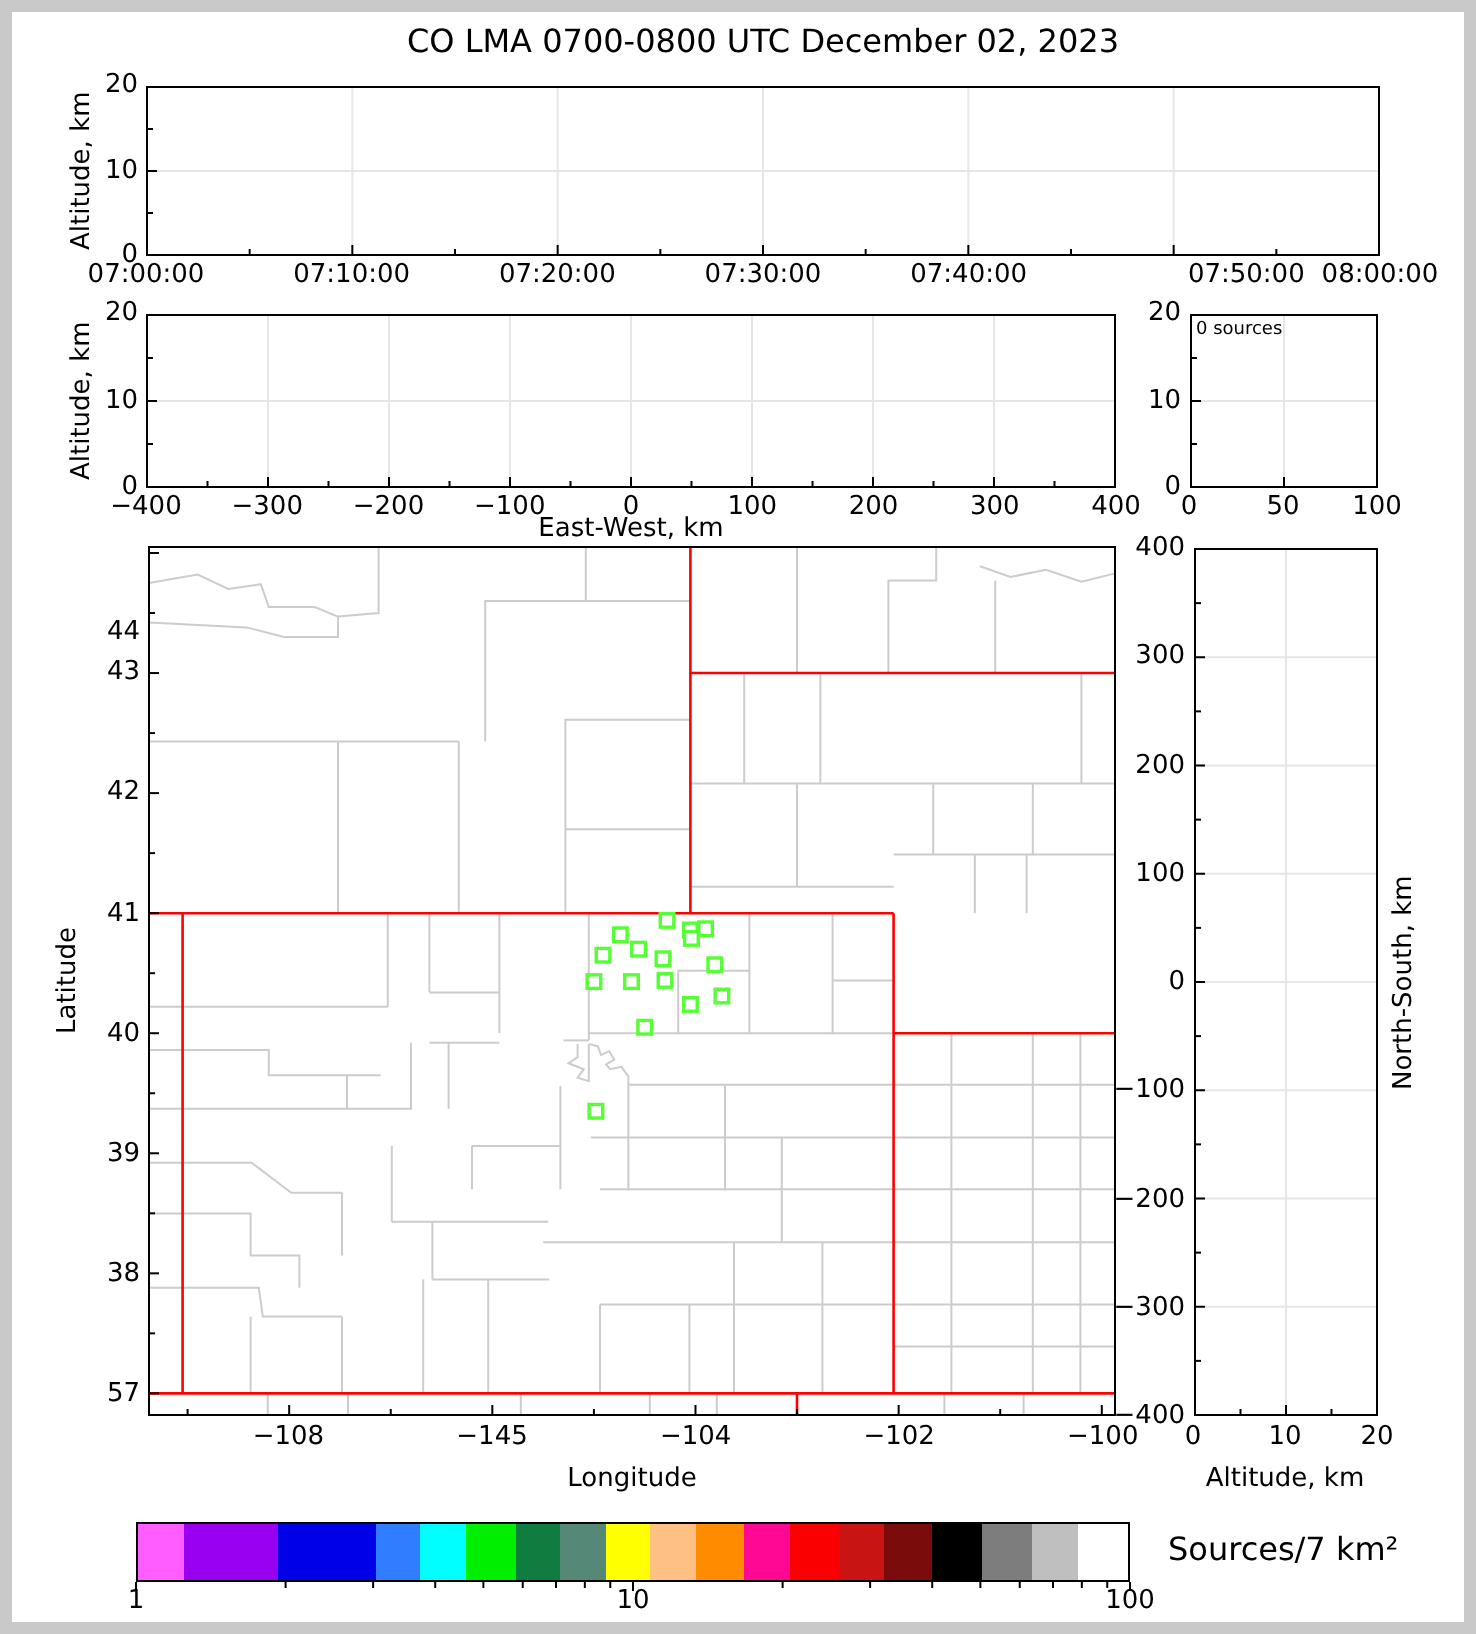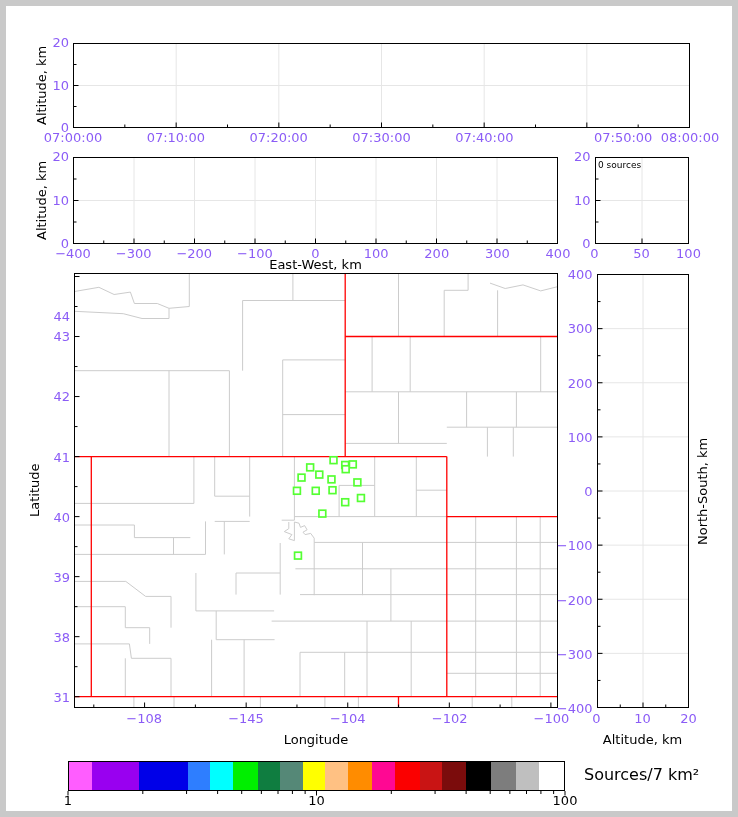--- a/index.html
+++ b/index.html
@@ -3,37 +3,38 @@
 <meta charset="utf-8">
 <style>
   html,body{margin:0;padding:0;background:#ffffff;}
   #page{position:relative;width:738px;height:817px;font-family:"DejaVu Sans","Liberation Sans",sans-serif;overflow:hidden;}
   .frame{position:absolute;inset:0;background:#c9c9c9;}
   .canvas{position:absolute;left:6px;top:6px;width:726px;height:805px;background:#ffffff;}
   .layer{position:absolute;left:0;top:0;width:738px;height:817px;}
   .title{position:absolute;left:73px;top:11px;width:617px;text-align:center;font-size:16px;color:#000;}
   .vlab{position:absolute;writing-mode:vertical-rl;transform:rotate(180deg);font-size:13px;color:#000;display:flex;align-items:center;justify-content:center;white-space:nowrap;}
   .xlab{position:absolute;font-size:13px;color:#000;transform:translateX(-50%);white-space:nowrap;}
-  .tick{position:absolute;font-size:13px;color:#8b5cf6;white-space:nowrap;}
+  .tick{position:absolute;font-size:13px;color:#000000;white-space:nowrap;}
   .tick.cx{transform:translateX(-50%);}
   .tick.ey{transform:translate(-100%,-50%);}
   .small{position:absolute;font-size:9px;color:#000;white-space:nowrap;}
   .cbnum{position:absolute;font-size:13px;color:#000;transform:translateX(-50%);}
   .cbtitle{position:absolute;font-size:16px;color:#000;white-space:nowrap;}
   .cbar{position:absolute;border:1px solid #000;display:flex;flex-direction:row;box-sizing:border-box;}
   .cbar>div{height:100%;}
   svg{position:absolute;overflow:visible;}
 </style>
 </head>
 <body>
 
 <div id="page">
   <div class="frame"></div>
   <div class="canvas"></div>
   <div class="layer" id="layer">
+    <div class="title">CO LMA 0700-0800 UTC December 02, 2023</div>
 
     <div class="vlab" style="left:33px;top:43px;height:85px;width:16px;">Altitude, km</div>
     <div class="vlab" style="left:33px;top:157px;height:87px;width:16px;">Altitude, km</div>
     <div class="vlab" style="left:26px;top:273px;height:435px;width:16px;">Latitude</div>
     <div class="vlab" style="left:694px;top:274px;height:434px;width:16px;">North-South, km</div>
 
     <div class="xlab" style="left:315.5px;top:257px;">East-West, km</div>
     <div class="xlab" style="left:316px;top:732px;">Longitude</div>
     <div class="xlab" style="left:642.5px;top:732px;">Altitude, km</div>
 
@@ -295,21 +296,21 @@
         <line x1="1" y1="213.5982019363761" x2="3.5" y2="213.5982019363761" stroke="#000000" stroke-width="1"></line>
         <line x1="1" y1="153.57053941908703" x2="3.5" y2="153.57053941908703" stroke="#000000" stroke-width="1"></line>
         <line x1="1" y1="93.54287690179792" x2="3.5" y2="93.54287690179792" stroke="#000000" stroke-width="1"></line>
         <line x1="1" y1="33.51521438450882" x2="3.5" y2="33.51521438450882" stroke="#000000" stroke-width="1"></line>
       </svg>
       <div class="tick cx" style="left: 144.233px; top: 711px;">−108</div>
       <div class="tick cx" style="left: 246.021px; top: 711px;">−145</div>
       <div class="tick cx" style="left: 347.809px; top: 711px;">−104</div>
       <div class="tick cx" style="left: 449.596px; top: 711px;">−102</div>
       <div class="tick cx" style="left: 551.384px; top: 711px;">−100</div>
-      <div class="tick ey" style="left: 70px; top: 697.17px;">31</div>
+      <div class="tick ey" style="left: 70px; top: 697.17px;">57</div>
       <div class="tick ey" style="left: 70px; top: 637.004px;">38</div>
       <div class="tick ey" style="left: 70px; top: 576.838px;">39</div>
       <div class="tick ey" style="left: 70px; top: 516.672px;">40</div>
       <div class="tick ey" style="left: 70px; top: 456.506px;">41</div>
       <div class="tick ey" style="left: 70px; top: 396.34px;">42</div>
       <div class="tick ey" style="left: 70px; top: 336.174px;">43</div>
       <div class="tick ey" style="left: 70px; top: 276.008px; margin-top: 40px;">44</div>
       <svg width="93" height="435" style="left: 596.5px; top: 274px;">
         <line x1="1" y1="379.375" x2="91" y2="379.375" stroke="#e6e6e6" stroke-width="1"></line>
         <line x1="1" y1="325.25" x2="91" y2="325.25" stroke="#e6e6e6" stroke-width="1"></line>

